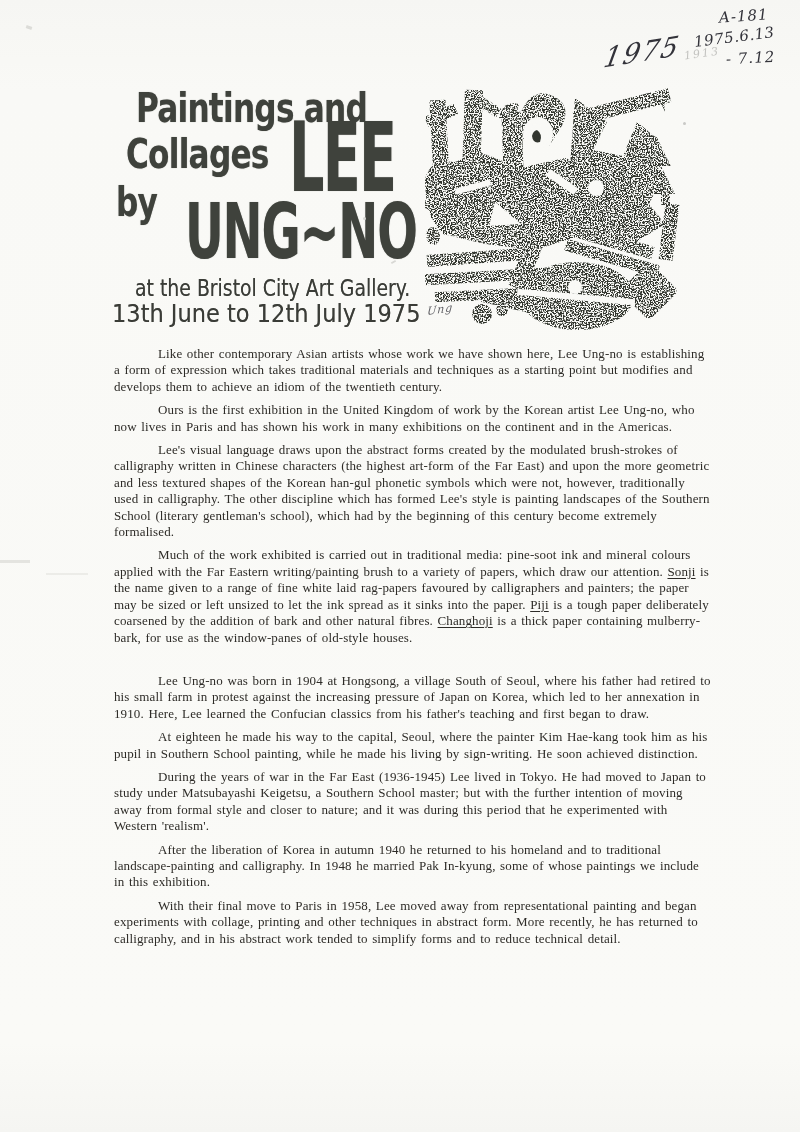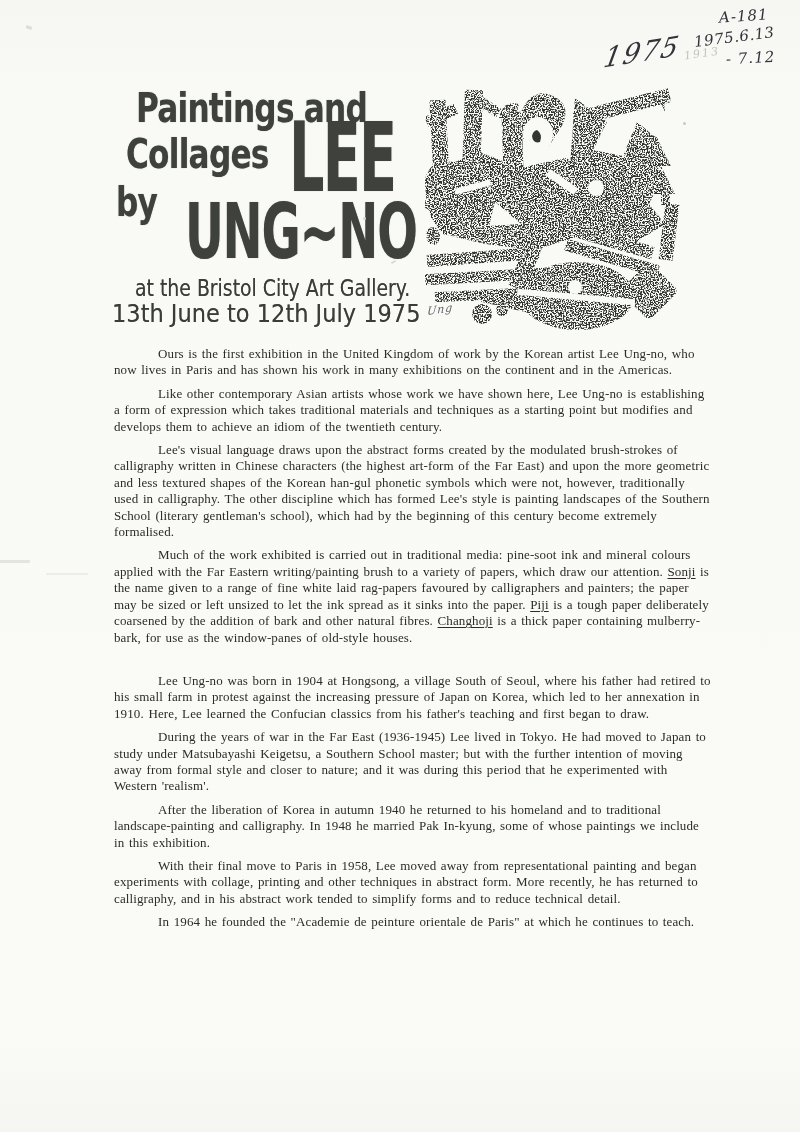--- a/index.html
+++ b/index.html
@@ -146,29 +146,29 @@
           <path d="M126,170 q8,-10 16,0 q-8,10 -16,0 z"></path>
         </g>
       </g>
 
       <path d="M112,46 q6,4 3,12 q-7,2 -8,-6 q1,-5 5,-6 z" fill="#32362f"></path>
     </svg>
   </div>
   <div class="signature">Ung</div>
 
   <div class="body-text">
+    <p>Like other contemporary Asian artists whose work we have shown here, Lee Ung-no is establishing a form of expression which takes traditional materials and techniques as a starting point but modifies and develops them to achieve an idiom of the twentieth century.</p>
     <p>Ours is the first exhibition in the United Kingdom of work by the Korean artist Lee Ung-no, who now lives in Paris and has shown his work in many exhibitions on the continent and in the Americas.</p>
-    <p>Like other contemporary Asian artists whose work we have shown here, Lee Ung-no is establishing a form of expression which takes traditional materials and techniques as a starting point but modifies and develops them to achieve an idiom of the twentieth century.</p>
     <p>Lee's visual language draws upon the abstract forms created by the modulated brush-strokes of calligraphy written in Chinese characters (the highest art-form of the Far East) and upon the more geometric and less textured shapes of the Korean han-gul phonetic symbols which were not, however, traditionally used in calligraphy. The other discipline which has formed Lee's style is painting landscapes of the Southern School (literary gentleman's school), which had by the beginning of this century become extremely formalised.</p>
     <p><span>Much of the work exhibited is carried out in traditional media: pine-soot ink and mineral colours applied with the Far Eastern writing/painting brush to a variety of papers, which draw our attention. </span><span class="u">Sonji</span><span> is the name given to a range of fine white laid rag-papers favoured by calligraphers and painters; the paper may be sized or left unsized to let the ink spread as it sinks into the paper. </span><span class="u">Piji</span><span> is a tough paper deliberately coarsened by the addition of bark and other natural fibres. </span><span class="u">Changhoji</span><span> is a thick paper containing mulberry-bark, for use as the window-panes of old-style houses.</span></p>
     <p class="section-gap">Lee Ung-no was born in 1904 at Hongsong, a village South of Seoul, where his father had retired to his small farm in protest against the increasing pressure of Japan on Korea, which led to her annexation in 1910. Here, Lee learned the Confucian classics from his father's teaching and first began to draw.</p>
+    <p>At eighteen he made his way to the capital, Seoul, where the painter Kim Hae-kang took him as his pupil in Southern School painting, while he made his living by sign-writing. He soon achieved distinction.</p>
     <p>During the years of war in the Far East (1936-1945) Lee lived in Tokyo. He had moved to Japan to study under Matsubayashi Keigetsu, a Southern School master; but with the further intention of moving away from formal style and closer to nature; and it was during this period that he experimented with Western 'realism'.</p>
     <p>After the liberation of Korea in autumn 1940 he returned to his homeland and to traditional landscape-painting and calligraphy. In 1948 he married Pak In-kyung, some of whose paintings we include in this exhibition.</p>
     <p>With their final move to Paris in 1958, Lee moved away from representational painting and began experiments with collage, printing and other techniques in abstract form. More recently, he has returned to calligraphy, and in his abstract work tended to simplify forms and to reduce technical detail.</p>
-    <p>In 1964 he founded the "Academie de peinture orientale de Paris" at which he continues to teach.</p>
   </div>
 
   <div class="artifact a1"></div>
   <div class="artifact a2"></div>
   <div class="artifact a3"></div>
   <div class="artifact a4"></div>
   <div class="artifact a5"></div>
   <div class="artifact a6"></div>
 
 </div>

